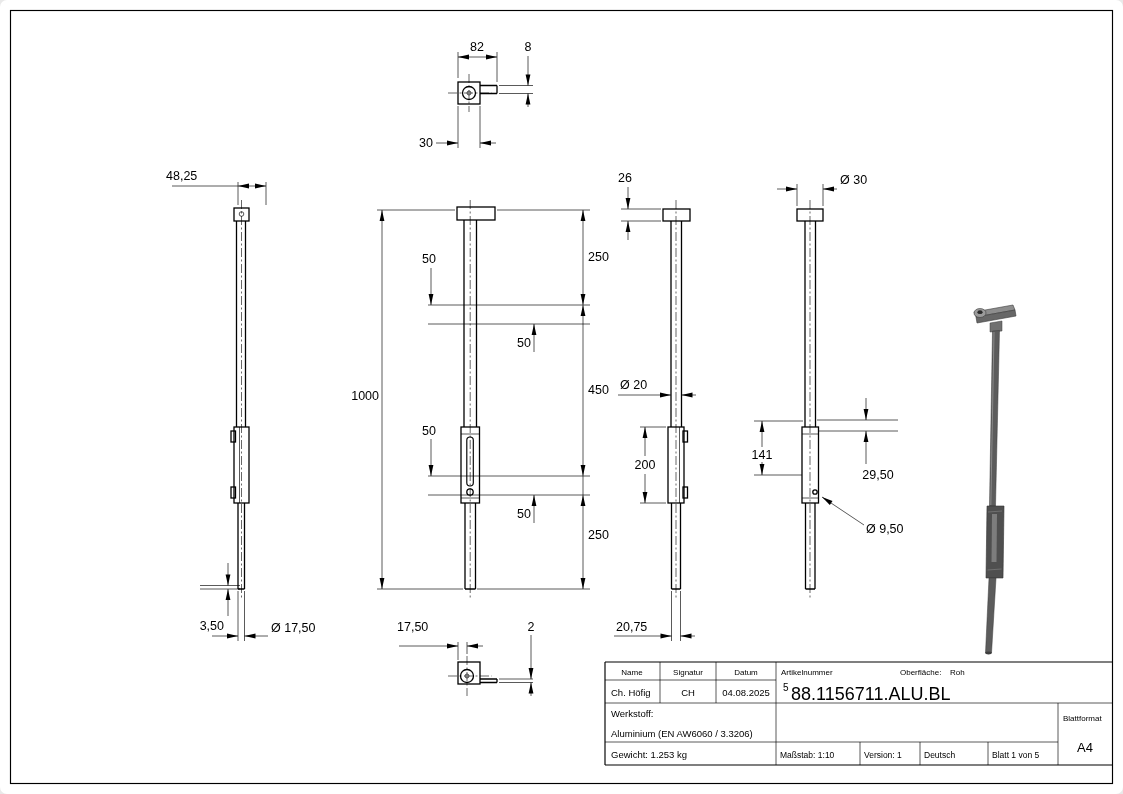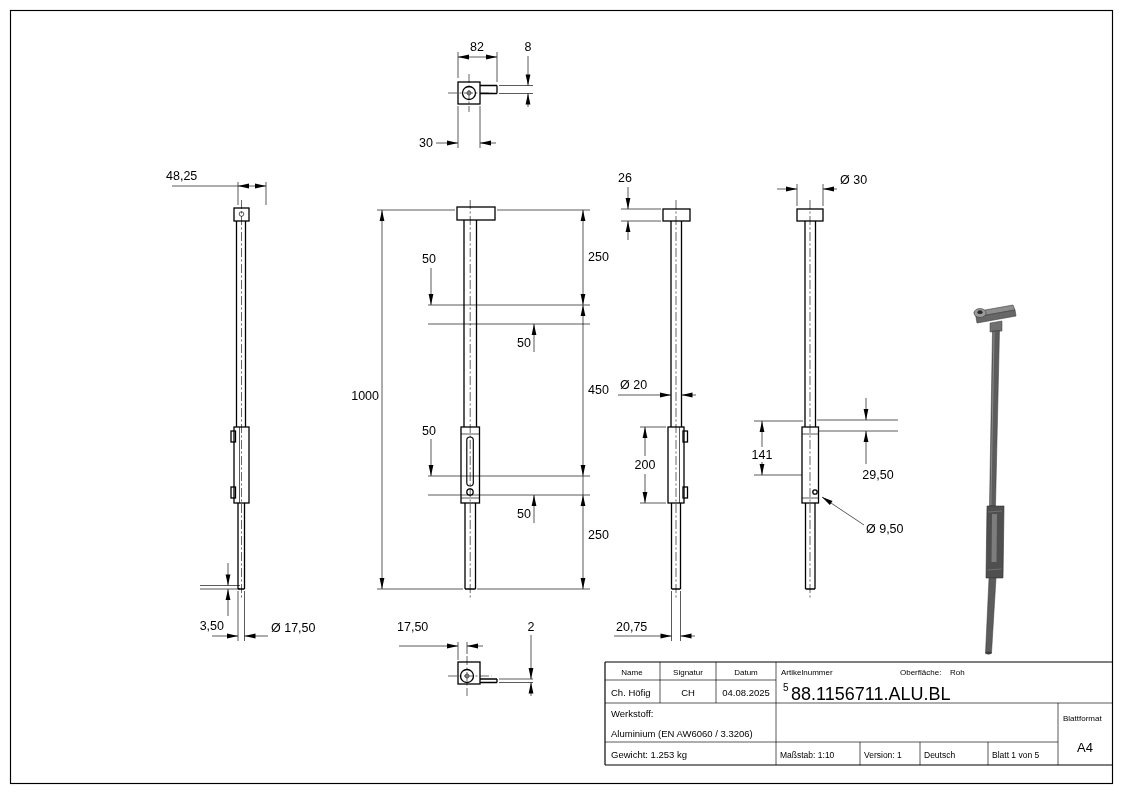--- a/index.html
+++ b/index.html
@@ -1,16 +1,16 @@
 <!DOCTYPE html>
 <html><head>
 <meta charset="utf-8">
 <style>
   html,body{margin:0;padding:0;background:#e9e9e9;}
-  .sheet{position:relative;width:1123px;height:794px;background:#ffffff;font-family:"Liberation Sans",sans-serif;overflow:hidden;}
+  .sheet{position:relative;width:1123px;height:794px;background:#ffffff;font-family:"Liberation Sans",sans-serif;overflow:hidden;border-radius:7px;}
   svg{position:absolute;left:0;top:0;}
   .o{stroke:#000;stroke-width:1.3;fill:none;stroke-linejoin:miter;}
   .t{stroke:#000;stroke-width:0.65;fill:none;}
   .t2{stroke:#000;stroke-width:1.15;fill:none;}
   .c{stroke:#000;stroke-width:0.6;fill:none;stroke-dasharray:9 2.5 2 2.5;}
   text{fill:#000;}
   .dt{font:12.5px "Liberation Sans",sans-serif;}
   .tbh{font:8px "Liberation Sans",sans-serif;}
   .tbv{font:9.5px "Liberation Sans",sans-serif;}
   .tbs{font:8.5px "Liberation Sans",sans-serif;}

